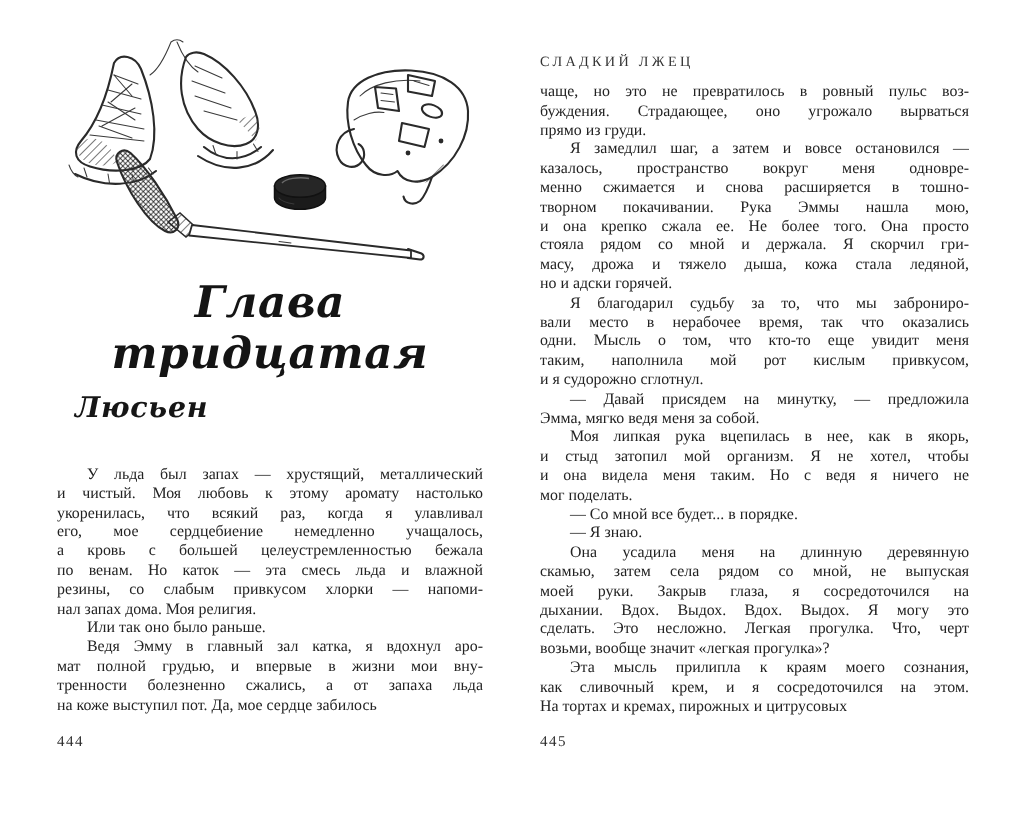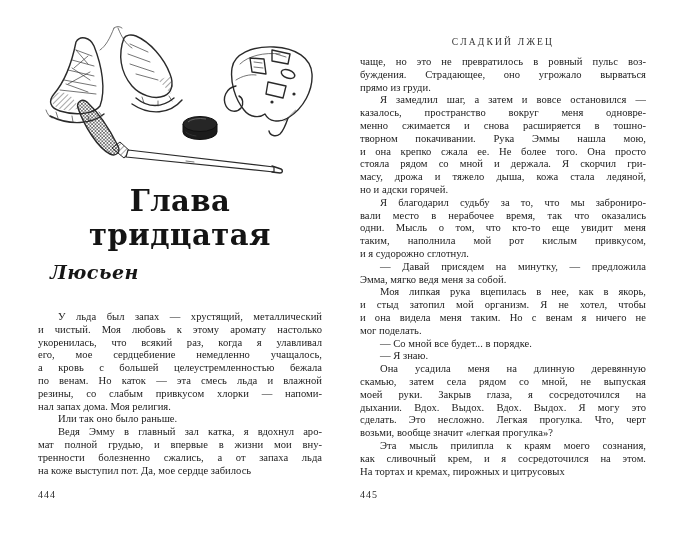--- a/index.html
+++ b/index.html
@@ -6,21 +6,21 @@
   .spread {
     position:relative; width:674px; height:544px; margin:0 auto;
     background:#ffffff; overflow:hidden;
     font-family:"Liberation Serif", serif; color:#1f1f1f;
   }
   
   .illustration { position:absolute; left:36px; top:24px; width:282px; height:162px; }
   .chapter-title {
     position:absolute; left:38px; top:184px; width:284px;
     text-align:center; font-family:"DejaVu Serif", serif;
-    font-weight:bold; font-size:29px; line-height:34px;
+    font-style:italic; font-weight:bold; font-size:29px; line-height:34px;
     color:#141414; letter-spacing:0.5px;
   }
   .section-heading {
     position:absolute; left:50px; top:261px;
     font-family:"DejaVu Serif", serif; font-style:italic; font-weight:bold;
     font-size:19px; color:#161616; letter-spacing:0.5px;
   }
   .body-col { position:absolute; font-size:10.6px; line-height:12.8px; color:#222; }
   .left-body  { left:38px;  top:311px; width:284px; }
   .right-body { left:360px; top:56px;  width:286px; }
@@ -32,21 +32,21 @@
   }
   .pline.pl-last { text-align-last:left; }
   .page-number {
     position:absolute; top:489px; text-align:left;
     font-size:10px; letter-spacing:1px; color:#2b2b2b;
   }
   .pagenum-left  { left:38px;  width:284px; }
   .pagenum-right { left:360px; width:286px; }
   
   .running-header {
-    position:absolute; left:360px; top:37px; width:286px; text-align:center;
+    position:absolute; left:360px; top:37px; width:286px; text-align:left;
     font-size:9.5px; letter-spacing:2.2px; color:#333; font-weight:normal;
   }
   svg .ln { fill:none; stroke:#2a2a2a; stroke-width:1.4; stroke-linecap:round; stroke-linejoin:round; }
   svg .thin { fill:none; stroke:#3a3a3a; stroke-width:0.7; stroke-linecap:round; }
 </style>
 </head>
 <body>
 
 <div class="spread">
 
@@ -173,21 +173,21 @@
         <div class="pline">таким, наполнила мой рот кислым привкусом,</div>
         <div class="pline pl-last">и я судорожно сглотнул.</div>
       </div>
       <div class="para indent">
         <div class="pline">— Давай присядем на минутку, — предложила</div>
         <div class="pline pl-last">Эмма, мягко ведя меня за собой.</div>
       </div>
       <div class="para indent">
         <div class="pline">Моя липкая рука вцепилась в нее, как в якорь,</div>
         <div class="pline">и стыд затопил мой организм. Я не хотел, чтобы</div>
-        <div class="pline">и она видела меня таким. Но с венам я ничего не</div>
+        <div class="pline">и она видела меня таким. Но с ведя я ничего не</div>
         <div class="pline pl-last">мог поделать.</div>
       </div>
       <div class="para indent">
         <div class="pline pl-last">— Со мной все будет... в порядке.</div>
       </div>
       <div class="para indent">
         <div class="pline pl-last">— Я знаю.</div>
       </div>
       <div class="para indent">
         <div class="pline">Она усадила меня на длинную деревянную</div>

